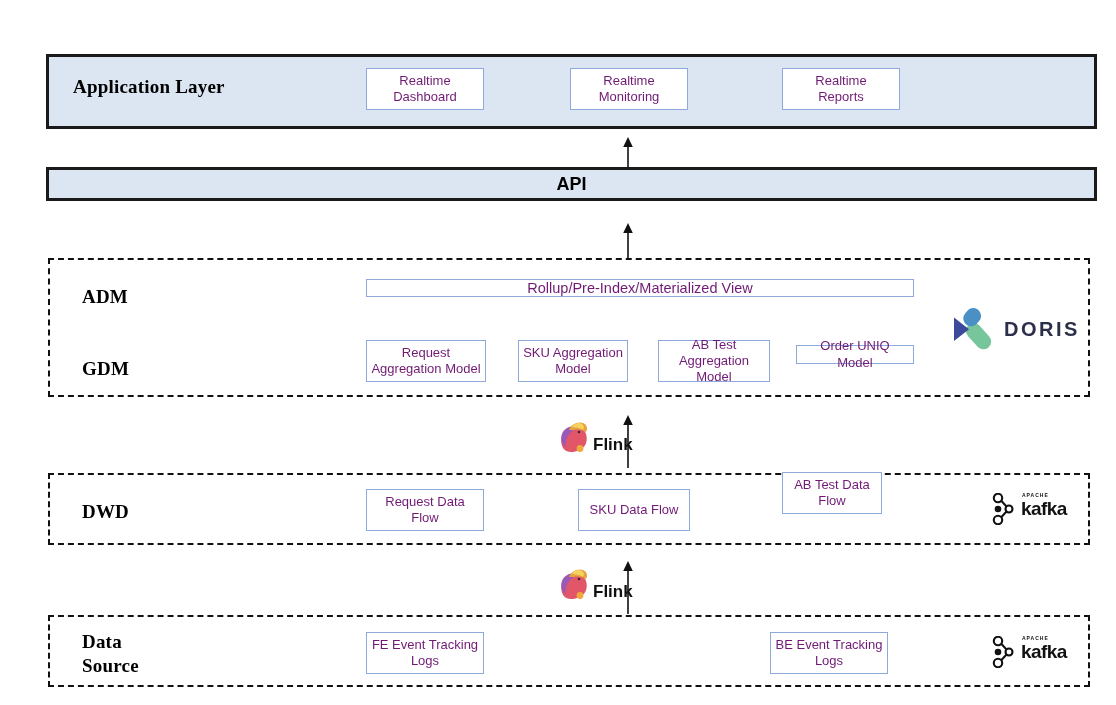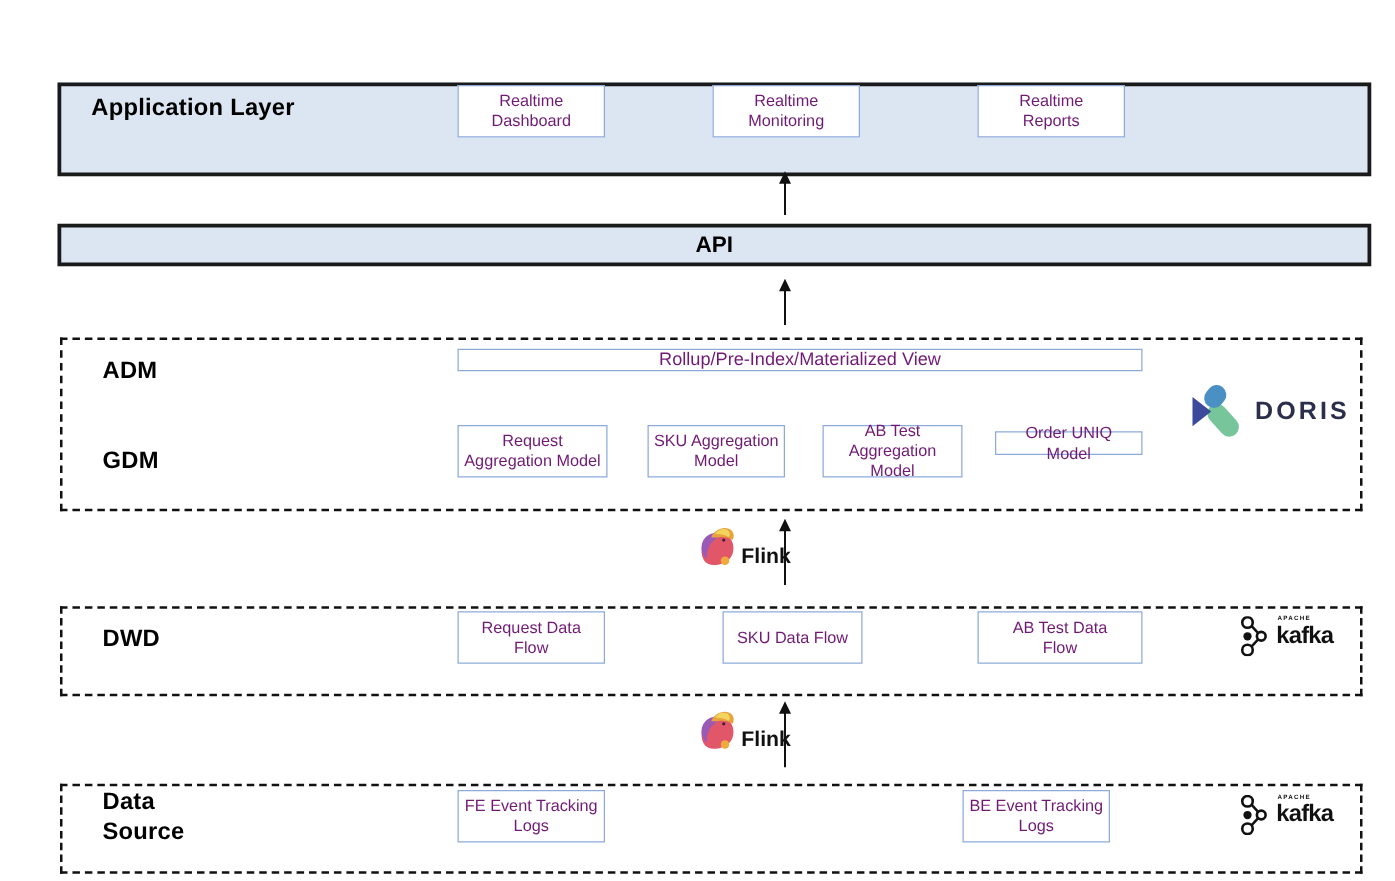--- a/index.html
+++ b/index.html
@@ -16,39 +16,39 @@
     width: 1116px;
     height: 705px;
     background: #ffffff;
     overflow: hidden;
   }
 
   
   .band {
     position: absolute;
     box-sizing: border-box;
-    margin-top: 12px;
   }
   .band-solid {
     background: #dce6f2;
     border: 3px solid #1a1a1a;
   }
   .band-dashed {
     background: #ffffff;
     border: 2.5px dashed #111111;
   }
 
   .row-label {
     position: absolute;
     font-weight: bold;
     font-size: 19px;
     letter-spacing: 0.2px;
     color: #000;
     line-height: 1.25;
     white-space: pre-line;
+    font-family: Liberation Serif, serif;
   }
 
   .node {
     position: absolute;
     box-sizing: border-box;
     background: #ffffff;
     border: 1.5px solid #8eaadb;
     display: flex;
     align-items: center;
     justify-content: center;
@@ -207,21 +207,21 @@
 
   <div class="band band-dashed" style="left:48px; top:473px; width:1042px; height:72px;"></div>
 
   <div class="row-label" style="left:82px; top:500px; width:140px;">DWD</div>
 
   <div class="node" style="left:366px; top:489px; width:118px; height:42px;">Request Data
 Flow</div>
 
   <div class="node" style="left:578px; top:489px; width:112px; height:42px;">SKU Data Flow</div>
 
-  <div class="node" style="left:782px; top:489px; width:132px; height:42px;">AB Test Data
+  <div class="node" style="left:782px; top:472px; width:100px; height:42px;">AB Test Data
 Flow</div>
 
   <div class="logo kafka-wrap" style="left:992px; top:493px;">
     <svg width="26" height="32" viewBox="0 0 26 32">
       <circle cx="6" cy="5" r="4.2" fill="none" stroke="#111" stroke-width="2.1"></circle>
       <circle cx="6" cy="27" r="4.2" fill="none" stroke="#111" stroke-width="2.1"></circle>
       <circle cx="6" cy="16" r="3.3" fill="#111"></circle>
       <circle cx="17" cy="16" r="3.5" fill="none" stroke="#111" stroke-width="2.1"></circle>
       <line x1="9" y1="7.5" x2="14.5" y2="13.5" stroke="#111" stroke-width="2"></line>
       <line x1="9" y1="24.5" x2="14.5" y2="18.5" stroke="#111" stroke-width="2"></line>

